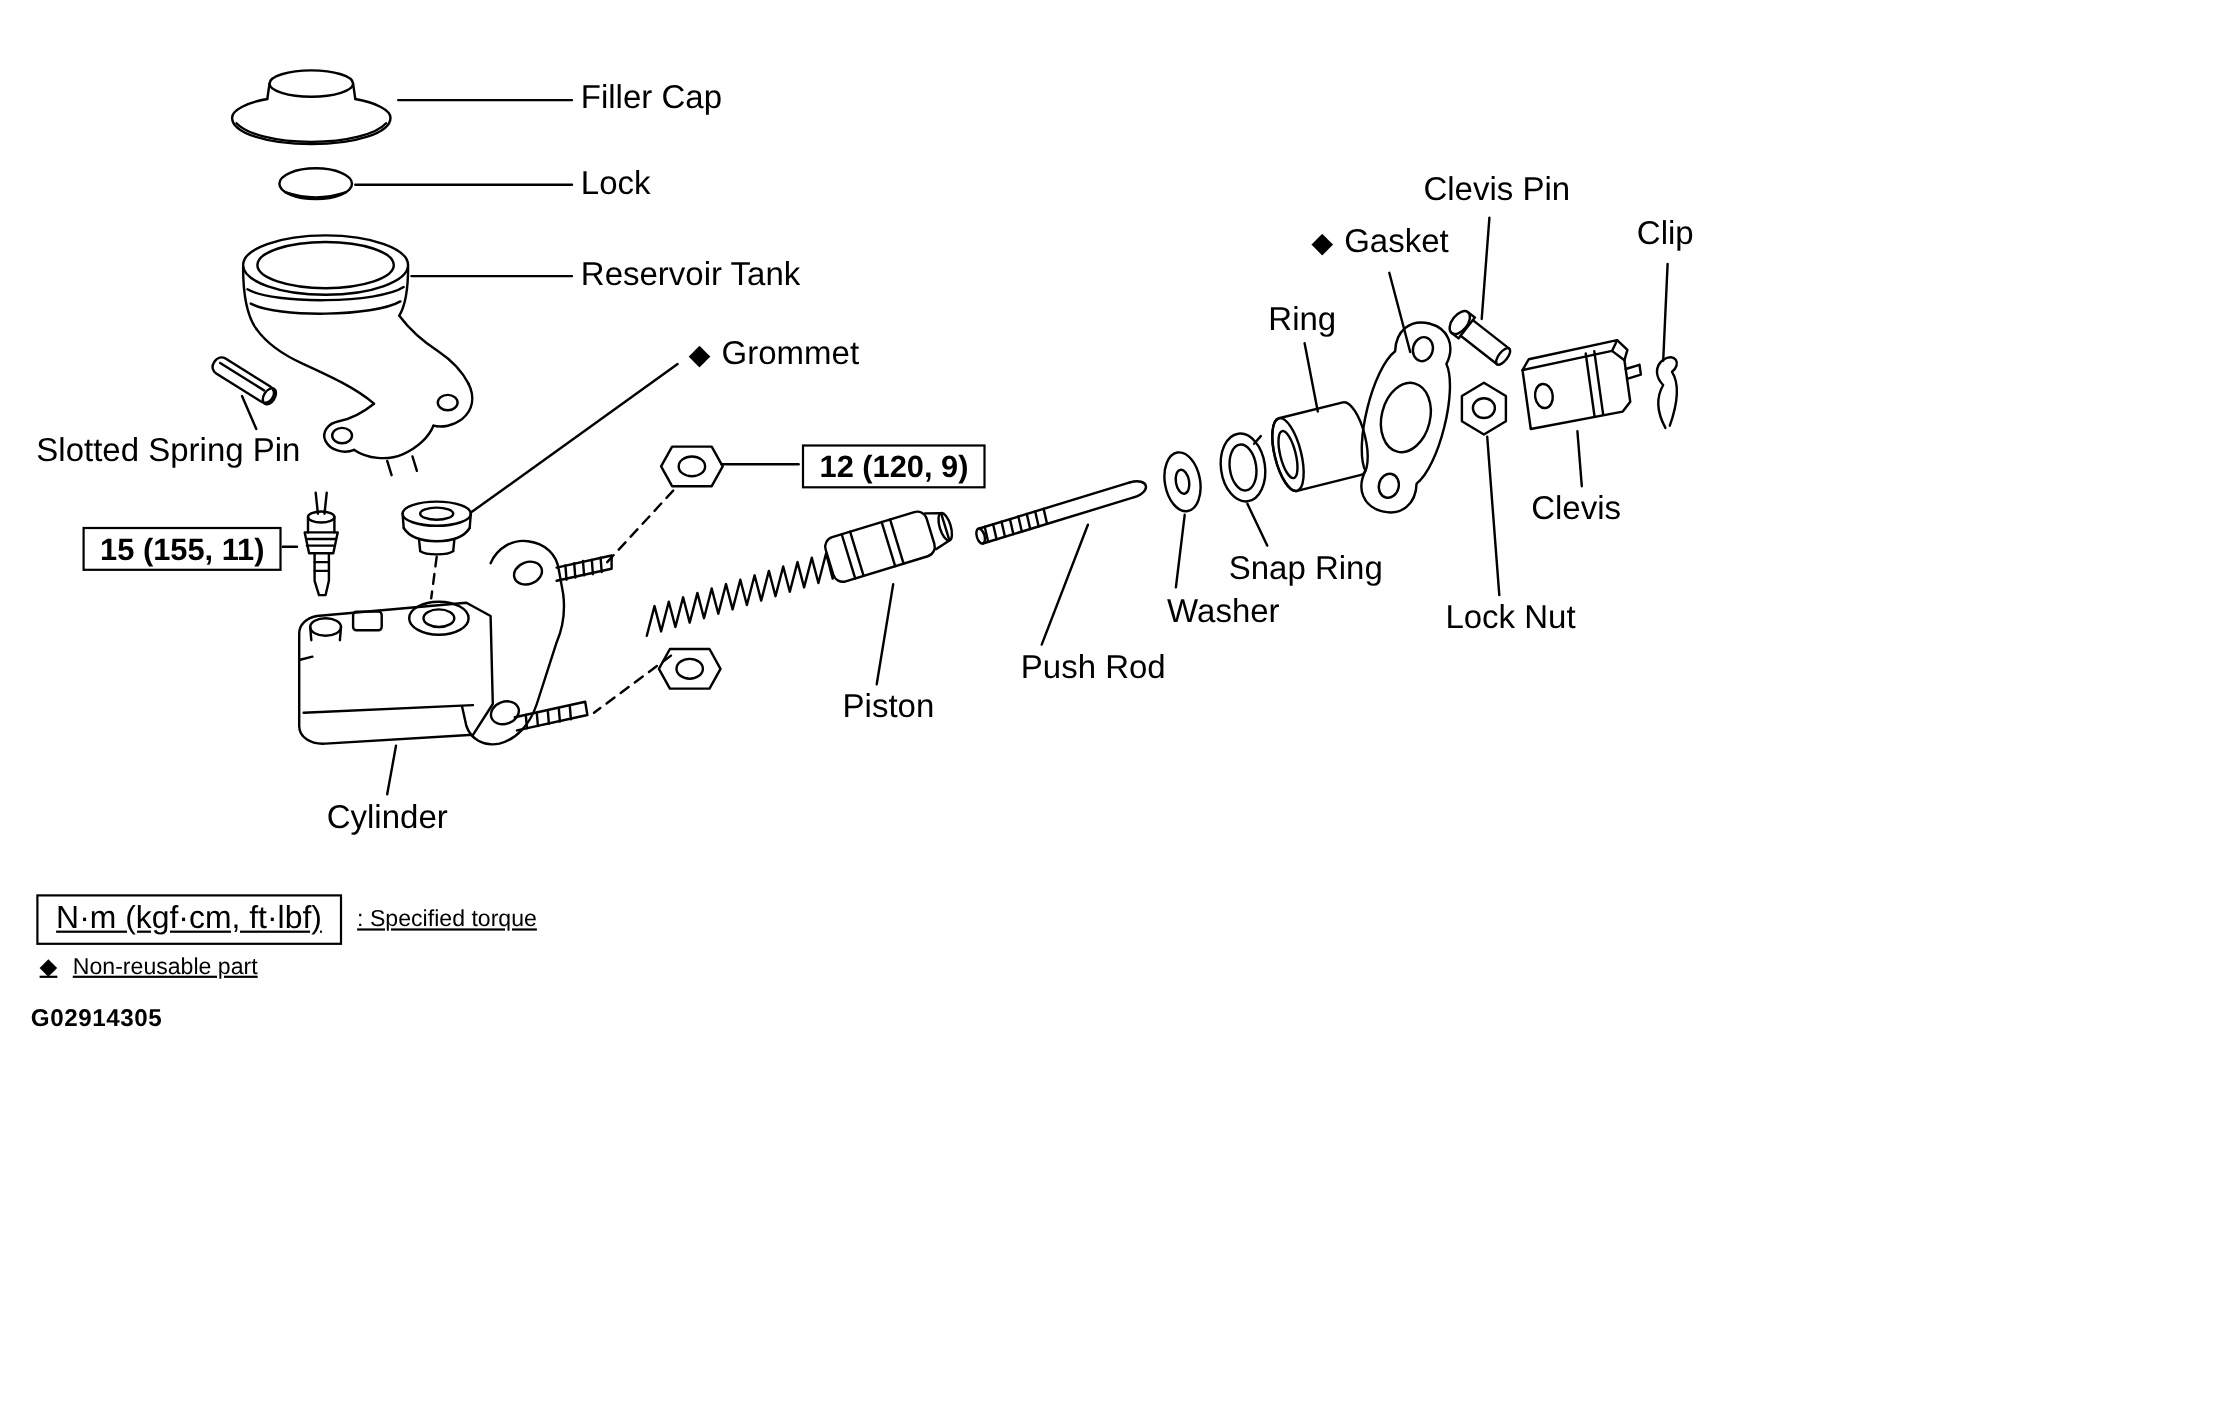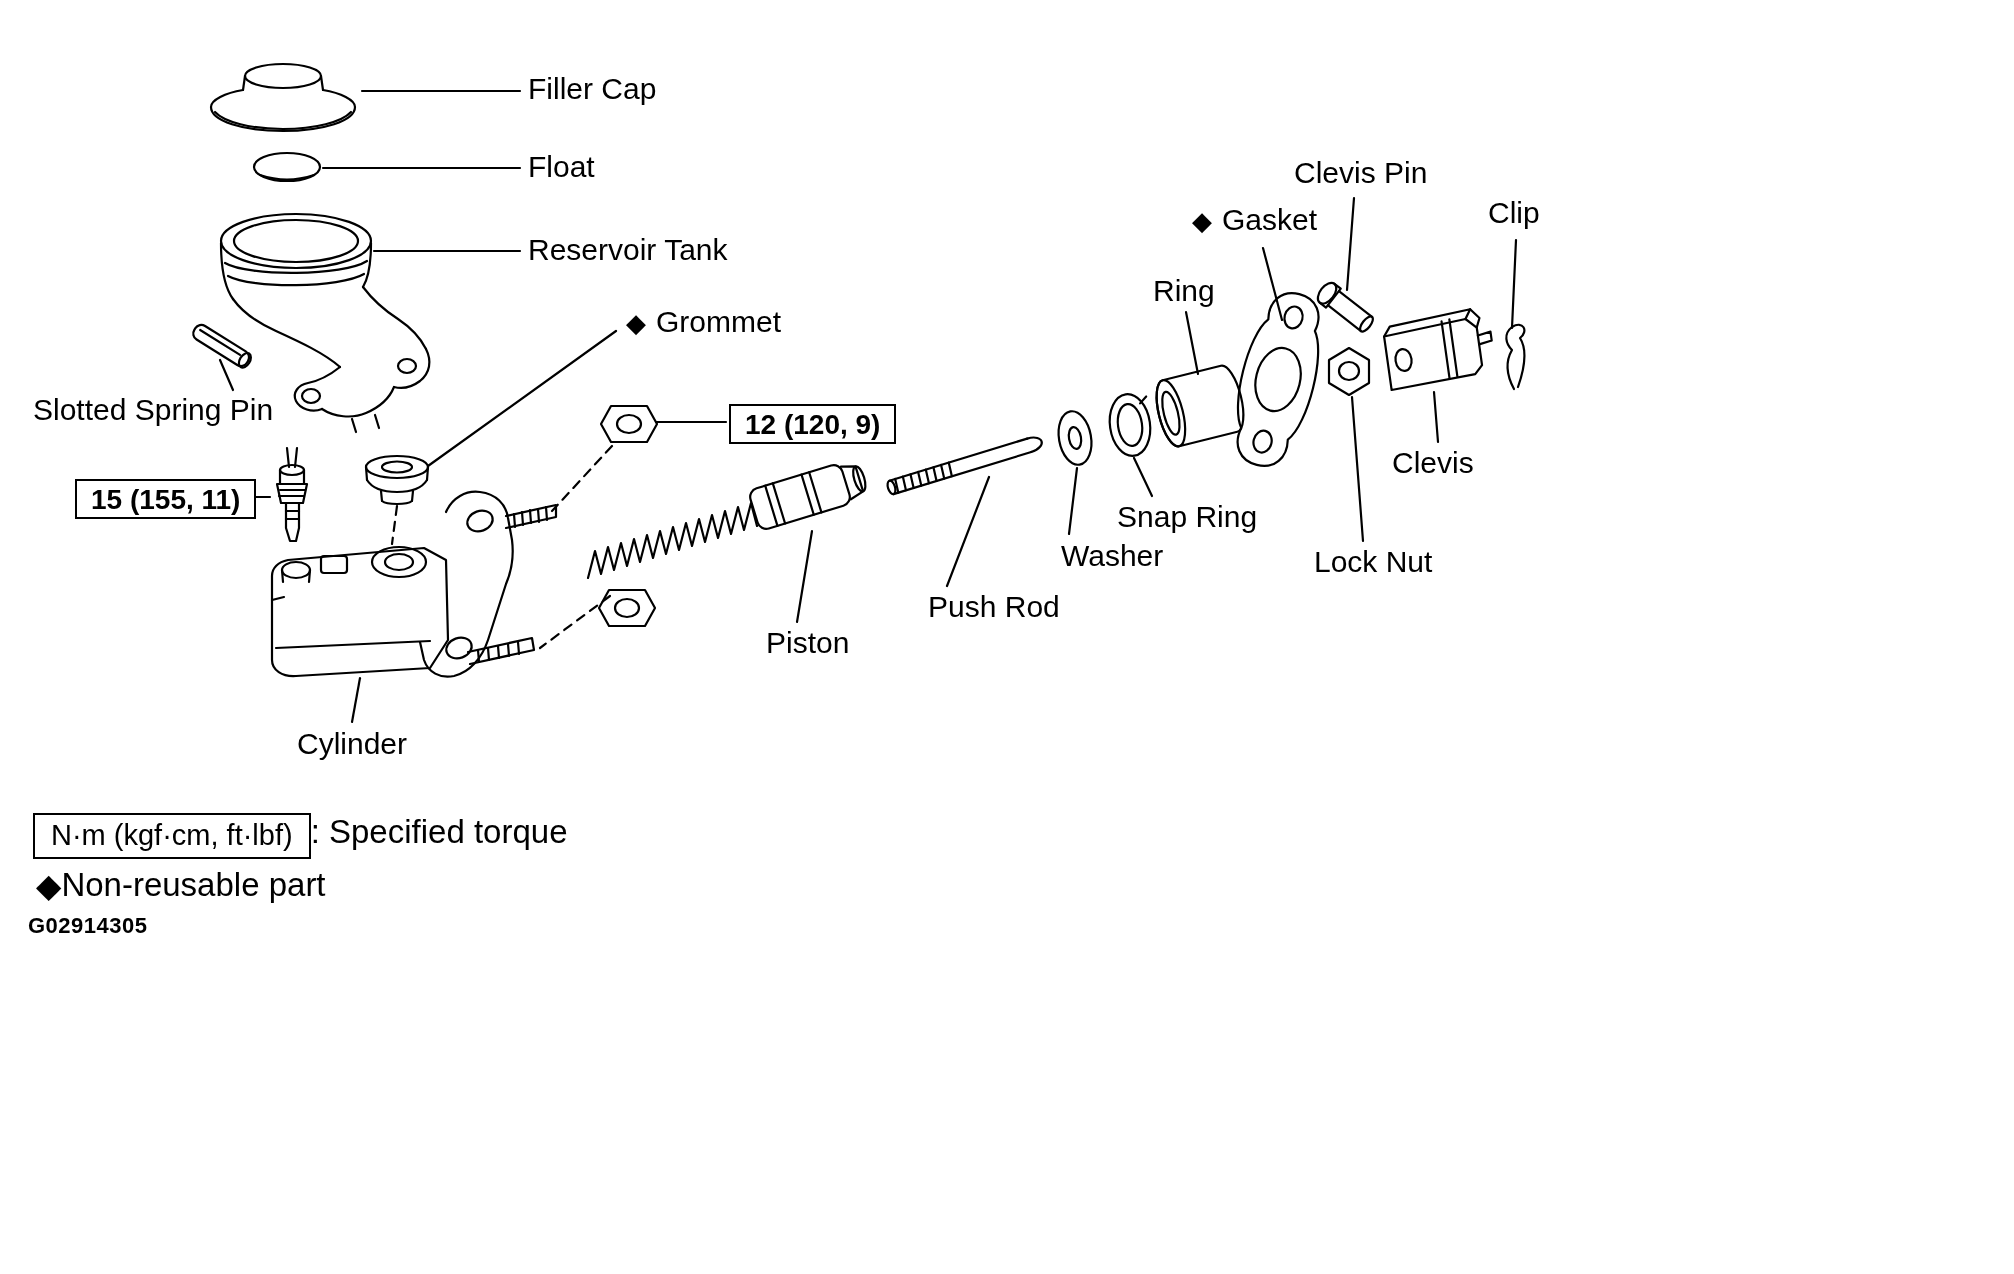--- a/index.html
+++ b/index.html
@@ -29,22 +29,22 @@
     font-weight:bold;
     white-space:nowrap;
   }
   .legend-box{
     display:inline-block;
     border:2px solid #000;
     padding:4px 16px 5px 16px;
     font-size:29px;
     white-space:nowrap;
   }
-  .legend-row{position:absolute;display:flex;align-items:flex-start;gap:0;}
-  .legend-caption{font-size:33px;white-space:nowrap;}
+  .legend-row{position:absolute;display:flex;align-items:center;gap:14px;text-decoration:underline;}
+  .legend-caption{font-size:21px;white-space:nowrap;}
   .figure-id{
     position:absolute;
     font-size:22px;
     font-weight:bold;
     letter-spacing:0.5px;
   }
 </style>
 </head>
 <body>
 
@@ -252,21 +252,21 @@
     </g>
 
     <g transform="translate(1514,357)">
       <path d="M -2 -30 C 9 -37 15 -26 6 -19 C 13 -8 11 10 4 30"></path>
       <path d="M -2 -30 C -11 -23 -8 -13 -2 -7 C -9 5 -7 19 0 32"></path>
     </g>
   </svg>
 
   <div class="label" style="left:528px;top:73px">Filler Cap</div>
 
-  <div class="label" style="left:528px;top:151px">Float</div>
+  <div class="label" style="left:528px;top:151px">Lock</div>
 
   <div class="label" style="left:528px;top:234px">Reservoir Tank</div>
 
   <div class="label" style="left:626px;top:306px">
     <span class="diamond">◆</span><span>Grommet</span>
   </div>
 
   <div class="label" style="left:33px;top:394px">Slotted Spring Pin</div>
 
   <div class="torque-box" style="left:75px;top:479px">15 (155, 11)</div>

